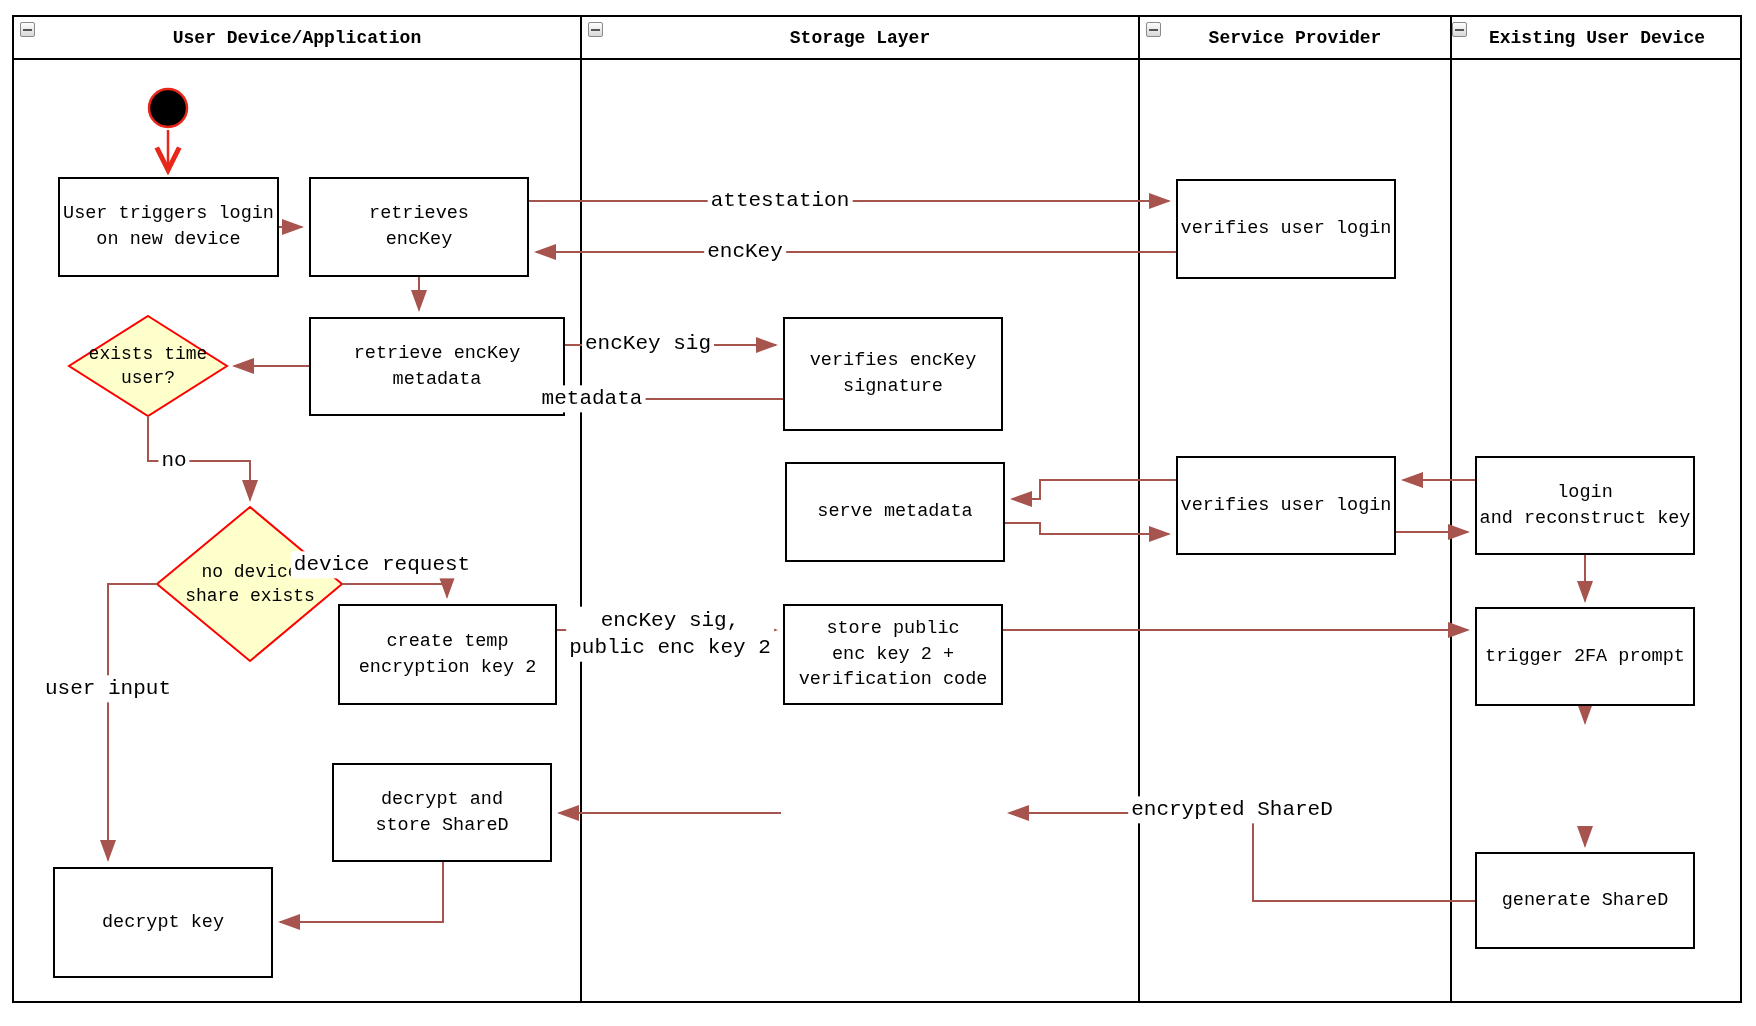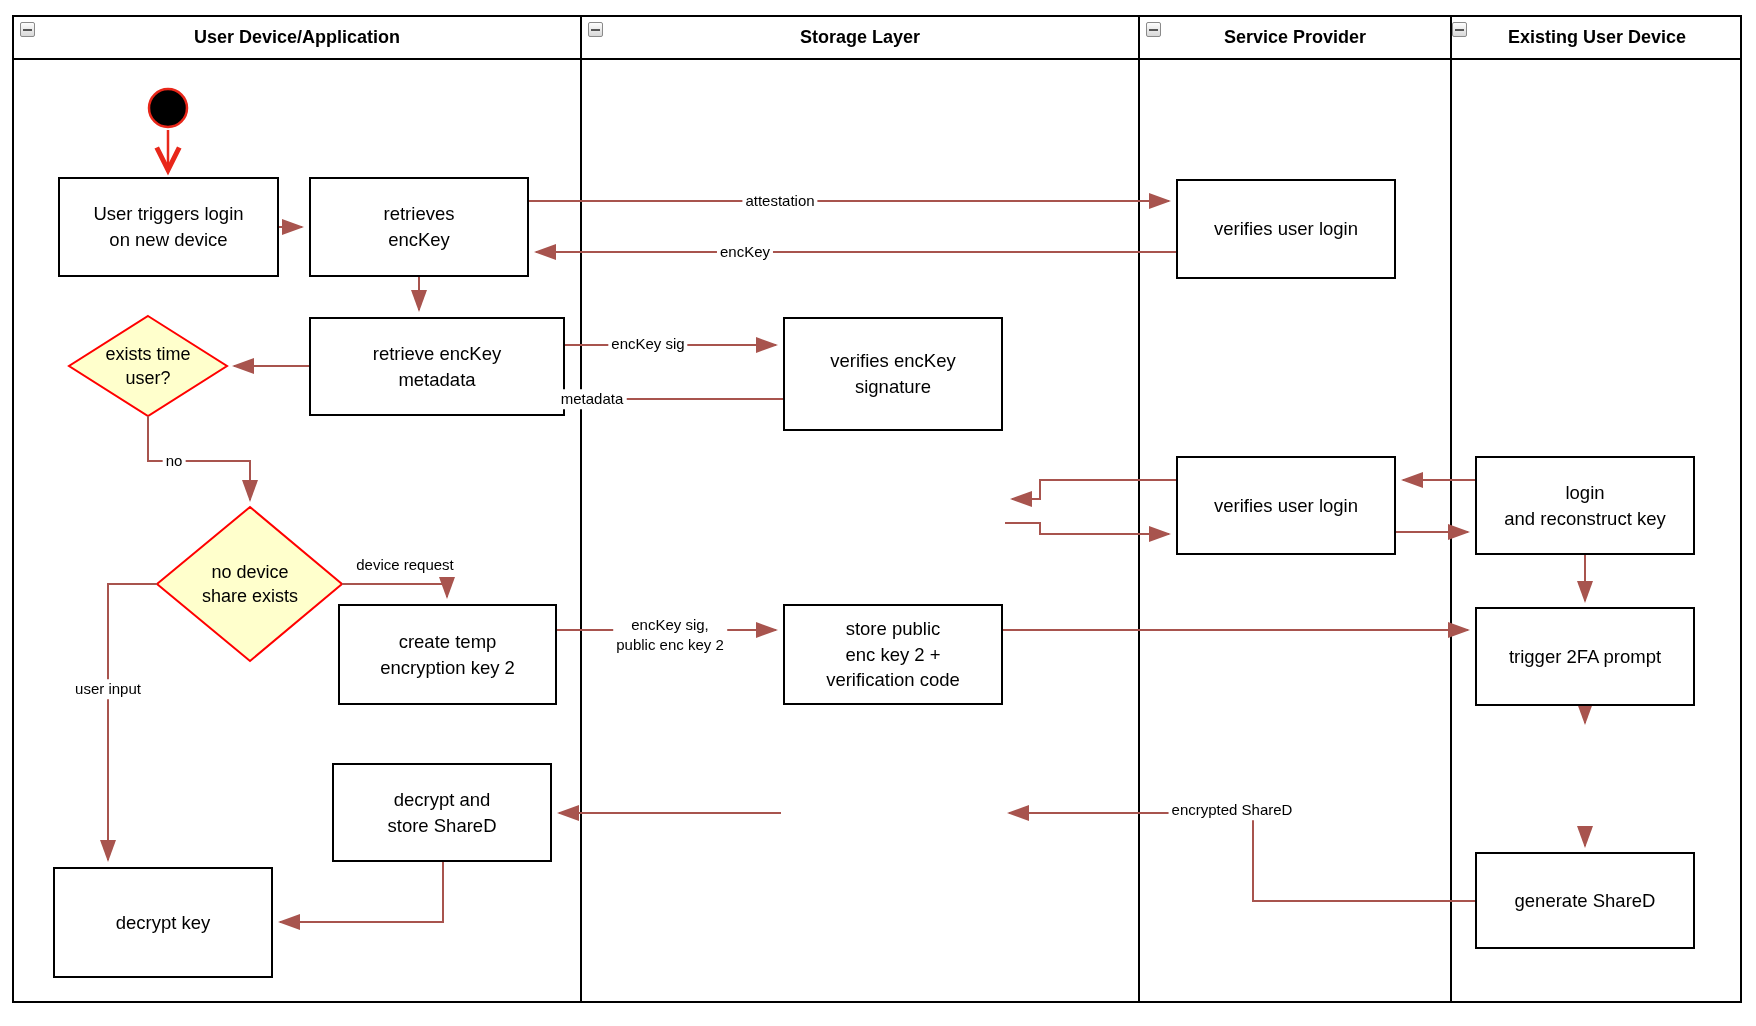--- a/index.html
+++ b/index.html
@@ -1,35 +1,35 @@
 <!DOCTYPE html>
 <html><head>
 <meta charset="utf-8">
 <style>
   html,body{margin:0;padding:0;background:#ffffff;}
   .canvas{position:relative;width:1756px;height:1026px;background:#ffffff;
-          font-family:Liberation Sans, sans-serif;color:#000;overflow:hidden;}
+          font-family:Liberation Mono, monospace;color:#000;overflow:hidden;}
   .frame{position:absolute;left:12px;top:15px;width:1730px;height:988px;
          border:2px solid #000;box-sizing:border-box;}
   .vline{position:absolute;top:15px;width:2px;height:988px;background:#000;}
   .hdr{position:absolute;top:17px;height:43px;border-bottom:2px solid #000;
        display:flex;align-items:center;justify-content:center;
        font-weight:bold;font-size:18px;box-sizing:border-box;}
   .collapse{position:absolute;width:15px;height:15px;border:1px solid #8a8a8a;
             background:linear-gradient(#fdfdfd,#d8d8d8);border-radius:2px;
             display:flex;align-items:center;justify-content:center;box-sizing:border-box;}
   .collapse .minus{width:9px;height:2px;background:#555;}
   .layer{position:absolute;left:0;top:0;}
   .node{position:absolute;background:#fff;border:2px solid #000;box-sizing:border-box;
         display:flex;align-items:center;justify-content:center;text-align:center;
         font-size:18.5px;line-height:1.38;white-space:pre-line;}
   .dlabel{position:absolute;transform:translate(-50%,-50%);text-align:center;
           font-size:18px;line-height:1.35;white-space:pre-line;}
   .elabel{position:absolute;transform:translate(-50%,-50%);background:#fff;
-          padding:0 3px;font-size:15px;line-height:1.3;text-align:center;white-space:pre-line;}
+          padding:0 3px;font-size:21px;line-height:1.3;text-align:center;white-space:pre-line;}
 </style>
 </head>
 <body>
 
 <div class="canvas">
 
   <div class="frame"></div>
   <div class="vline" style="left:580px"></div>
   <div class="vline" style="left:1138px"></div>
   <div class="vline" style="left:1450px"></div>
@@ -102,20 +102,21 @@
 
   <div class="node" style="left:58px;top:177px;width:221px;height:100px">User triggers login
 on new device</div>
   <div class="node" style="left:309px;top:177px;width:220px;height:100px">retrieves
 encKey</div>
   <div class="node" style="left:309px;top:317px;width:256px;height:99px">retrieve encKey
 metadata</div>
   <div class="node" style="left:783px;top:317px;width:220px;height:114px">verifies encKey
 signature</div>
   <div class="node" style="left:1176px;top:179px;width:220px;height:100px">verifies user login</div>
+  <div class="node" style="left:785px;top:462px;width:220px;height:100px">serve metadata</div>
   <div class="node" style="left:1176px;top:456px;width:220px;height:99px">verifies user login</div>
   <div class="node" style="left:1475px;top:456px;width:220px;height:99px">login
 and reconstruct key</div>
   <div class="node" style="left:338px;top:604px;width:219px;height:101px">create temp
 encryption key 2</div>
   <div class="node" style="left:783px;top:604px;width:220px;height:101px">store public
 enc key 2 +
 verification code</div>
   <div class="node" style="left:1475px;top:607px;width:220px;height:99px">trigger 2FA prompt</div>
   <div class="node" style="left:1475px;top:852px;width:220px;height:97px">generate ShareD</div>
@@ -126,19 +127,19 @@
   <div class="dlabel" style="left:148px;top:366px">exists time
 user?</div>
   <div class="dlabel" style="left:250px;top:584px">no device
 share exists</div>
 
   <div class="elabel" style="left:780px;top:201px">attestation</div>
   <div class="elabel" style="left:745px;top:252px">encKey</div>
   <div class="elabel" style="left:648px;top:344px">encKey sig</div>
   <div class="elabel" style="left:592px;top:399px">metadata</div>
   <div class="elabel" style="left:174px;top:461px">no</div>
-  <div class="elabel" style="left:405px;top:565px">device request</div>
+  <div class="elabel" style="left:382px;top:565px">device request</div>
   <div class="elabel" style="left:670px;top:634px">encKey sig,
 public enc key 2</div>
   <div class="elabel" style="left:1232px;top:810px">encrypted ShareD</div>
   <div class="elabel" style="left:108px;top:689px">user input</div>
 
 </div>
 
 </body></html>

